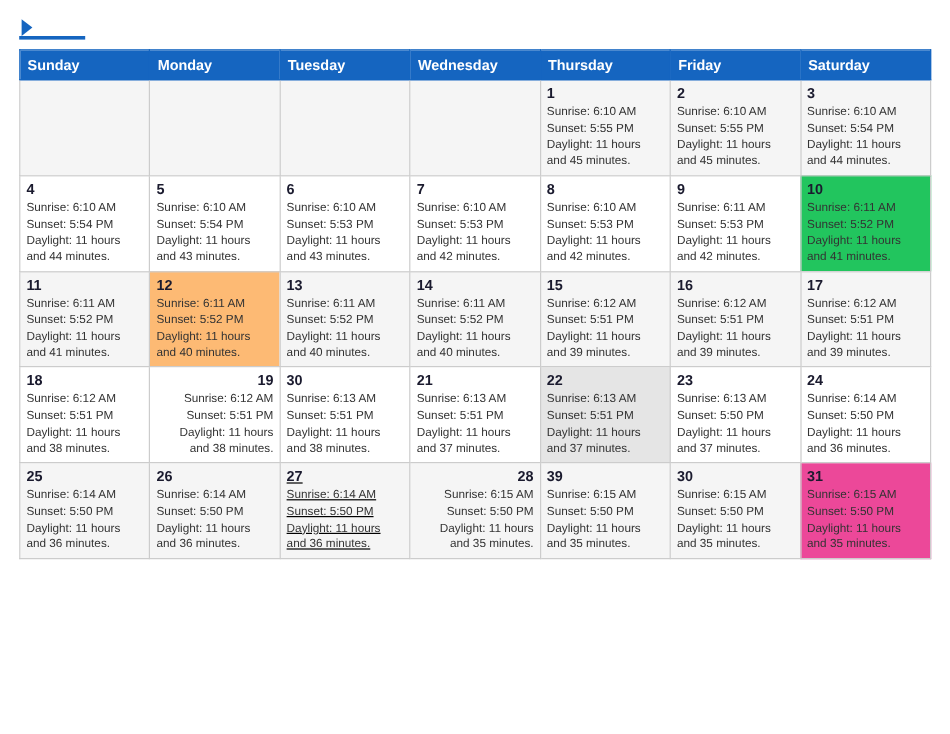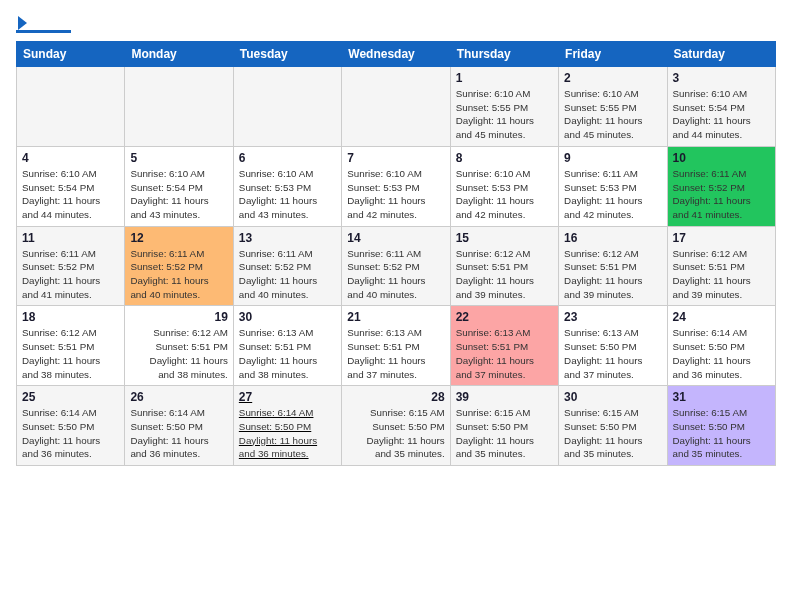--- a/index.html
+++ b/index.html
@@ -262,21 +262,21 @@
 Daylight: 11 hours
 and 38 minutes.</div>
         </td>
         <td style="background: rgb(255, 255, 255);">
           <span class="day-num">21</span>
           <div class="day-info" style="white-space: pre-wrap;">Sunrise: 6:13 AM
 Sunset: 5:51 PM
 Daylight: 11 hours
 and 37 minutes.</div>
         </td>
-        <td style="background: #fca5a5;">
+        <td style="background: #e5e5e5;">
           <span class="day-num">22</span>
           <div class="day-info" style="white-space: pre-wrap;">Sunrise: 6:13 AM
 Sunset: 5:51 PM
 Daylight: 11 hours
 and 37 minutes.</div>
         </td>
         <td style="background: rgb(255, 255, 255);">
           <span class="day-num">23</span>
           <div class="day-info" style="white-space: pre-wrap;">Sunrise: 6:13 AM
 Sunset: 5:50 PM
@@ -327,21 +327,21 @@
 Daylight: 11 hours
 and 35 minutes.</div>
         </td>
         <td style="background: rgb(245, 245, 245);">
           <span class="day-num">30</span>
           <div class="day-info" style="white-space: pre-wrap;">Sunrise: 6:15 AM
 Sunset: 5:50 PM
 Daylight: 11 hours
 and 35 minutes.</div>
         </td>
-        <td style="background: #c4b5fd; margin-top: 20px;">
+        <td style="background: #ec4899; margin-top: 20px;">
           <span class="day-num">31</span>
           <div class="day-info" style="white-space: pre-wrap;">Sunrise: 6:15 AM
 Sunset: 5:50 PM
 Daylight: 11 hours
 and 35 minutes.</div>
         </td>
       </tr>
     </tbody>
 </table>
 

